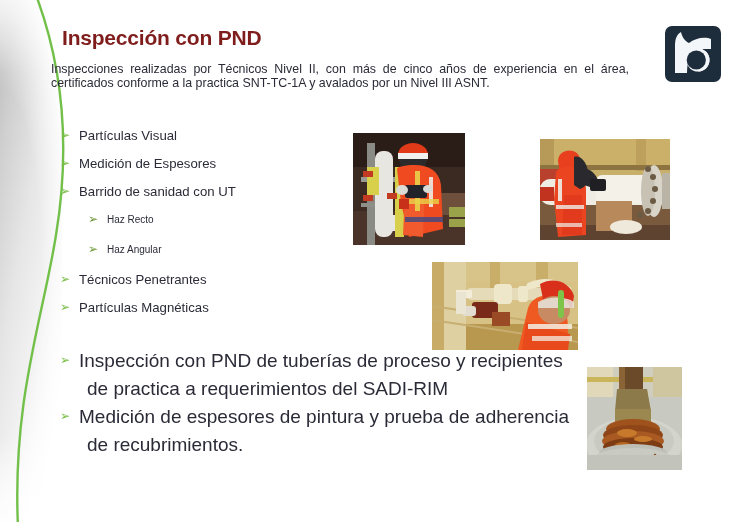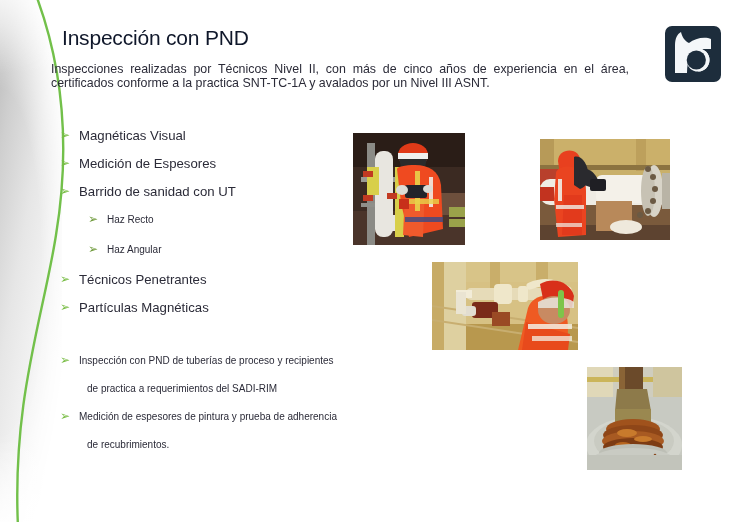--- a/index.html
+++ b/index.html
@@ -19,21 +19,21 @@
   }
   .left-shade-fade{
     position:absolute;left:0;top:0;width:62px;height:522px;
     background:linear-gradient(180deg,rgba(255,255,255,.55) 0%,rgba(255,255,255,0) 14%,rgba(255,255,255,0) 84%,rgba(255,255,255,.75) 100%);
   }
   .green-curve{position:absolute;left:0;top:0;width:90px;height:522px;}
 
   
   .title{
     position:absolute;left:62px;top:26px;
-    font-size:21px;font-weight:normal;color:#0f172a;letter-spacing:-0.2px;
+    font-size:21px;font-weight:bold;color:#7f1d1d;letter-spacing:-0.2px;
     white-space:nowrap;
   }
   .intro{
     position:absolute;left:51px;top:63px;width:578px;
     font-size:12.4px;line-height:13.6px;color:#2b2b38;
     text-align:justify;
   }
 
   
   .logo{position:absolute;left:664px;top:25px;width:58px;height:58px;}
@@ -45,21 +45,21 @@
   .b-row.sub{padding-left:28px;height:30px;}
   .b-mark{
     width:19px;flex:0 0 19px;color:#77bc43;font-size:12px;line-height:19px;
     font-family:"DejaVu Sans",sans-serif;
   }
   .b-mark.dark{color:#6f9a3b;}
   .b-mark.blank{color:transparent;}
   .b-text{font-size:13.2px;line-height:19px;color:#2b2b38;white-space:nowrap;}
   .b-row.sub .b-text{font-size:10px;}
   .bullets2 .b-row{height:28px;}
-  .bullets2 .b-text{font-size:10px;}
+  .bullets2 .b-text{font-size:19px;}
   .indent-text{padding-left:8px;}
 
   
   .photo{position:absolute;overflow:hidden;background:#6b5244;}
 
   #photo1{left:353px;top:133px;width:112px;height:112px;}
   #photo2{left:540px;top:139px;width:130px;height:101px;}
   #photo3{left:432px;top:262px;width:146px;height:88px;}
   #photo4{left:587px;top:367px;width:95px;height:103px;}
 </style>
@@ -86,21 +86,21 @@
     <path d="M47 14 L47 24 L41 24 L41 17 Z" fill="#f4f7f9"></path>
     <circle cx="34" cy="35" r="11.5" fill="#f4f7f9"></circle>
     <path d="M34 23.5 C40.4 23.5 45.5 28.6 45.5 35 C45.5 41.4 40.4 46.5 34 46.5
              C38 42 39.5 38.5 39.5 35 C39.5 31 38 27.5 34 23.5 Z" fill="#f4f7f9"></path>
     <circle cx="32.3" cy="35" r="9.6" fill="#1d2d3c"></circle>
   </svg>
 
   <div class="bullets">
     <div class="b-row">
       <span class="b-mark">➢</span>
-      <span class="b-text">Magnéticas Visual</span>
+      <span class="b-text">Partículas Visual</span>
     </div>
     <div class="b-row">
       <span class="b-mark">➢</span>
       <span class="b-text">Medición de Espesores</span>
     </div>
     <div class="b-row">
       <span class="b-mark">➢</span>
       <span class="b-text">Barrido de sanidad con UT</span>
     </div>
     <div class="b-row sub">

